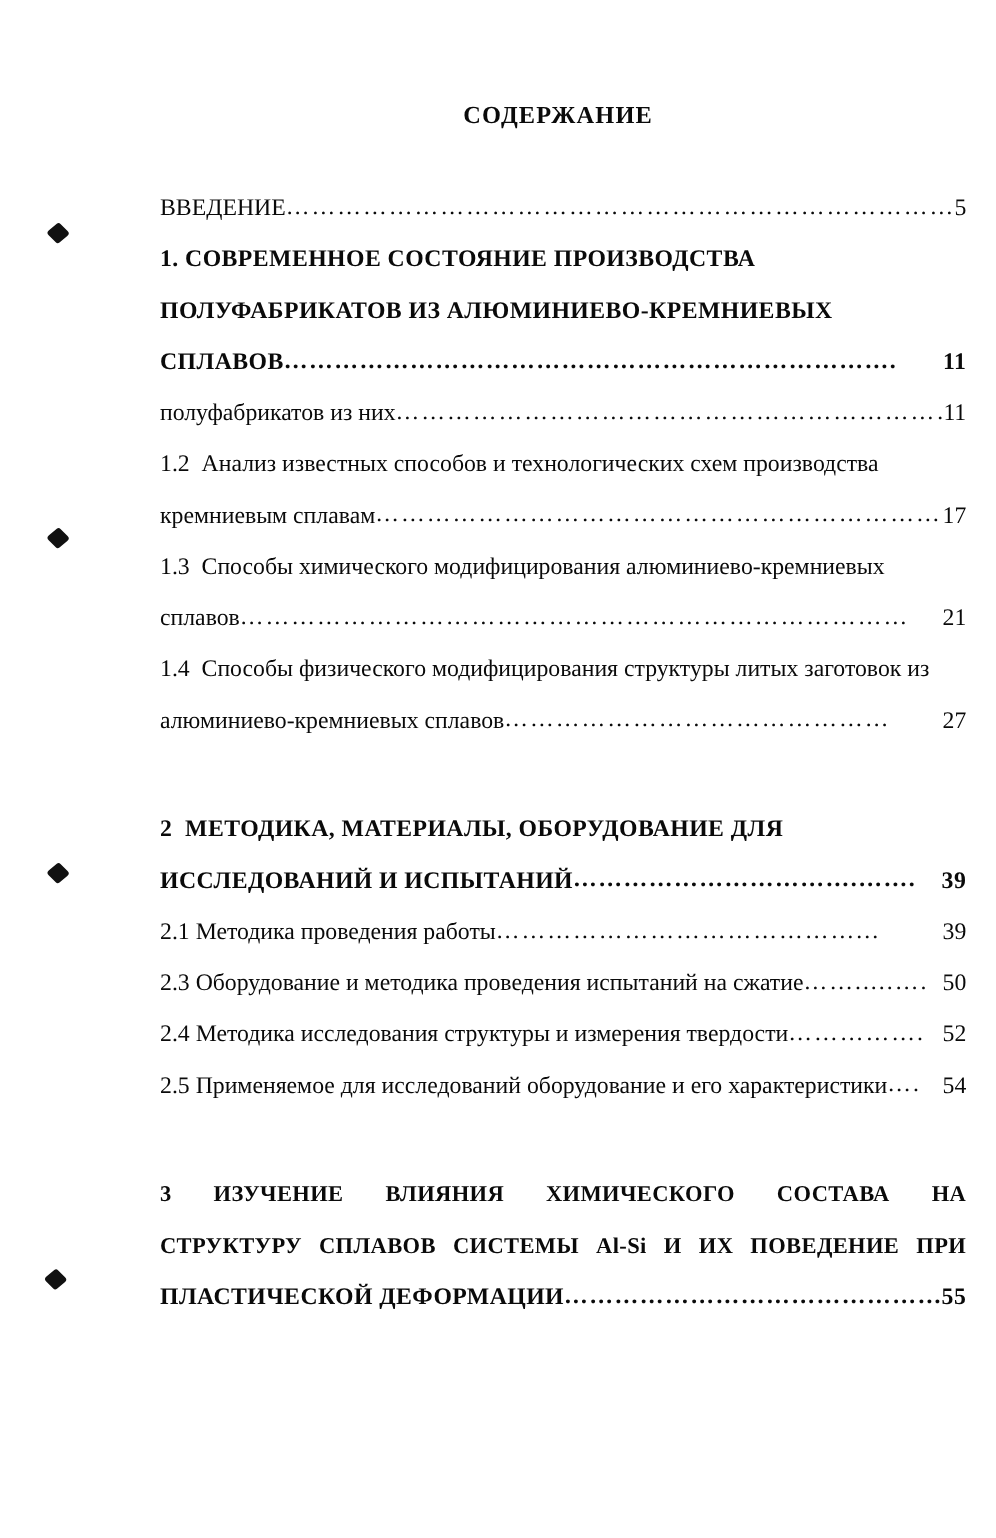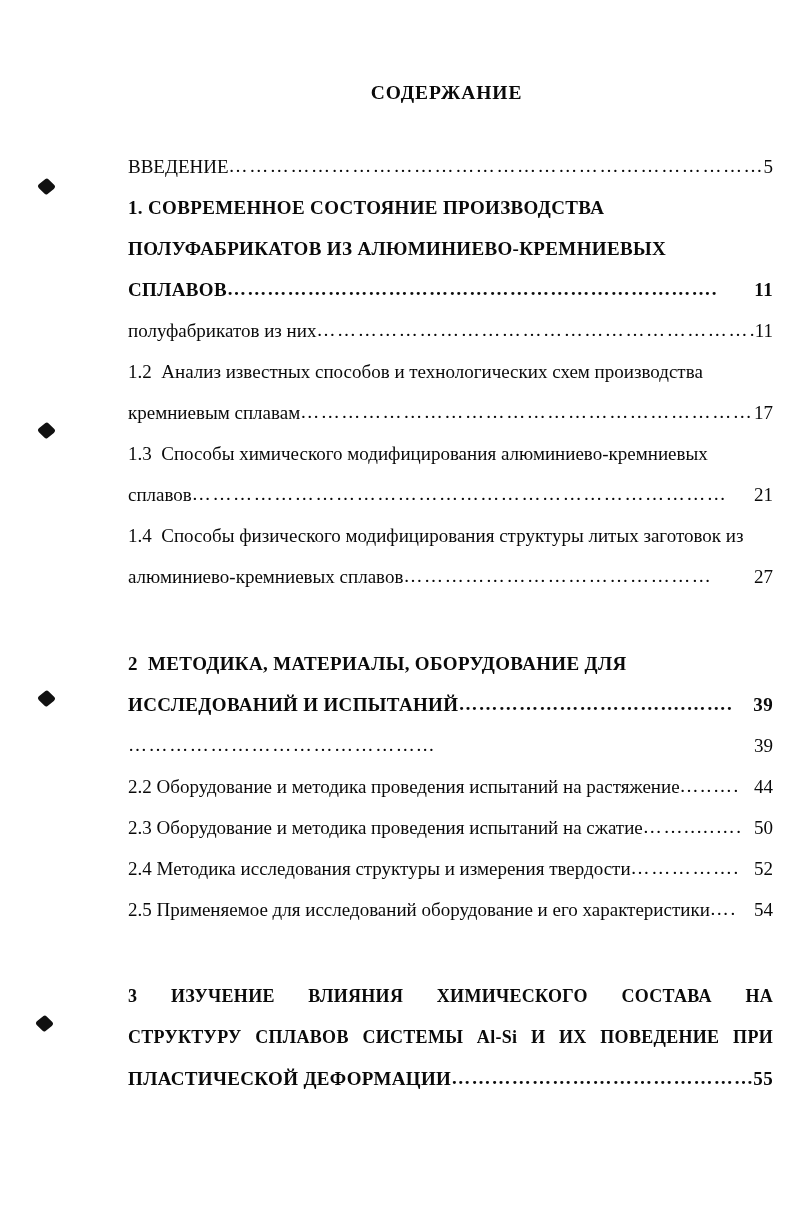--- a/index.html
+++ b/index.html
@@ -152,24 +152,21 @@
 
 
     <div class="gap-lg"></div>
 
     <div class="plain-line bold">2  МЕТОДИКА, МАТЕРИАЛЫ, ОБОРУДОВАНИЕ ДЛЯ</div>
     <div class="toc-line chapter">
       <span class="lbl">ИССЛЕДОВАНИЙ И ИСПЫТАНИЙ</span><span class="leader">…………………………….…….</span><span class="pg">39</span>
     </div>
 
     <div class="toc-line">
-      <span class="leader">……………………………………...</span><span class="pg">39</span>
-    </div>
-    <div class="toc-line">
-      <span class="lbl">2.2 Оборудование и методика проведения испытаний на растяжение</span><span class="leader">…..….</span><span class="pg">44</span>
+      <span class="lbl">2.1 Методика проведения работы</span><span class="leader">……………………………………...</span><span class="pg">39</span>
     </div>
     <div class="toc-line">
       <span class="lbl">2.3 Оборудование и методика проведения испытаний на сжатие</span><span class="leader">…….....….</span><span class="pg">50</span>
     </div>
     <div class="toc-line">
       <span class="lbl">2.4 Методика исследования структуры и измерения твердости</span><span class="leader">…………….</span><span class="pg">52</span>
     </div>
     <div class="toc-line">
       <span class="lbl">2.5 Применяемое для исследований оборудование и его характеристики</span><span class="leader">….</span><span class="pg">54</span>
     </div>

